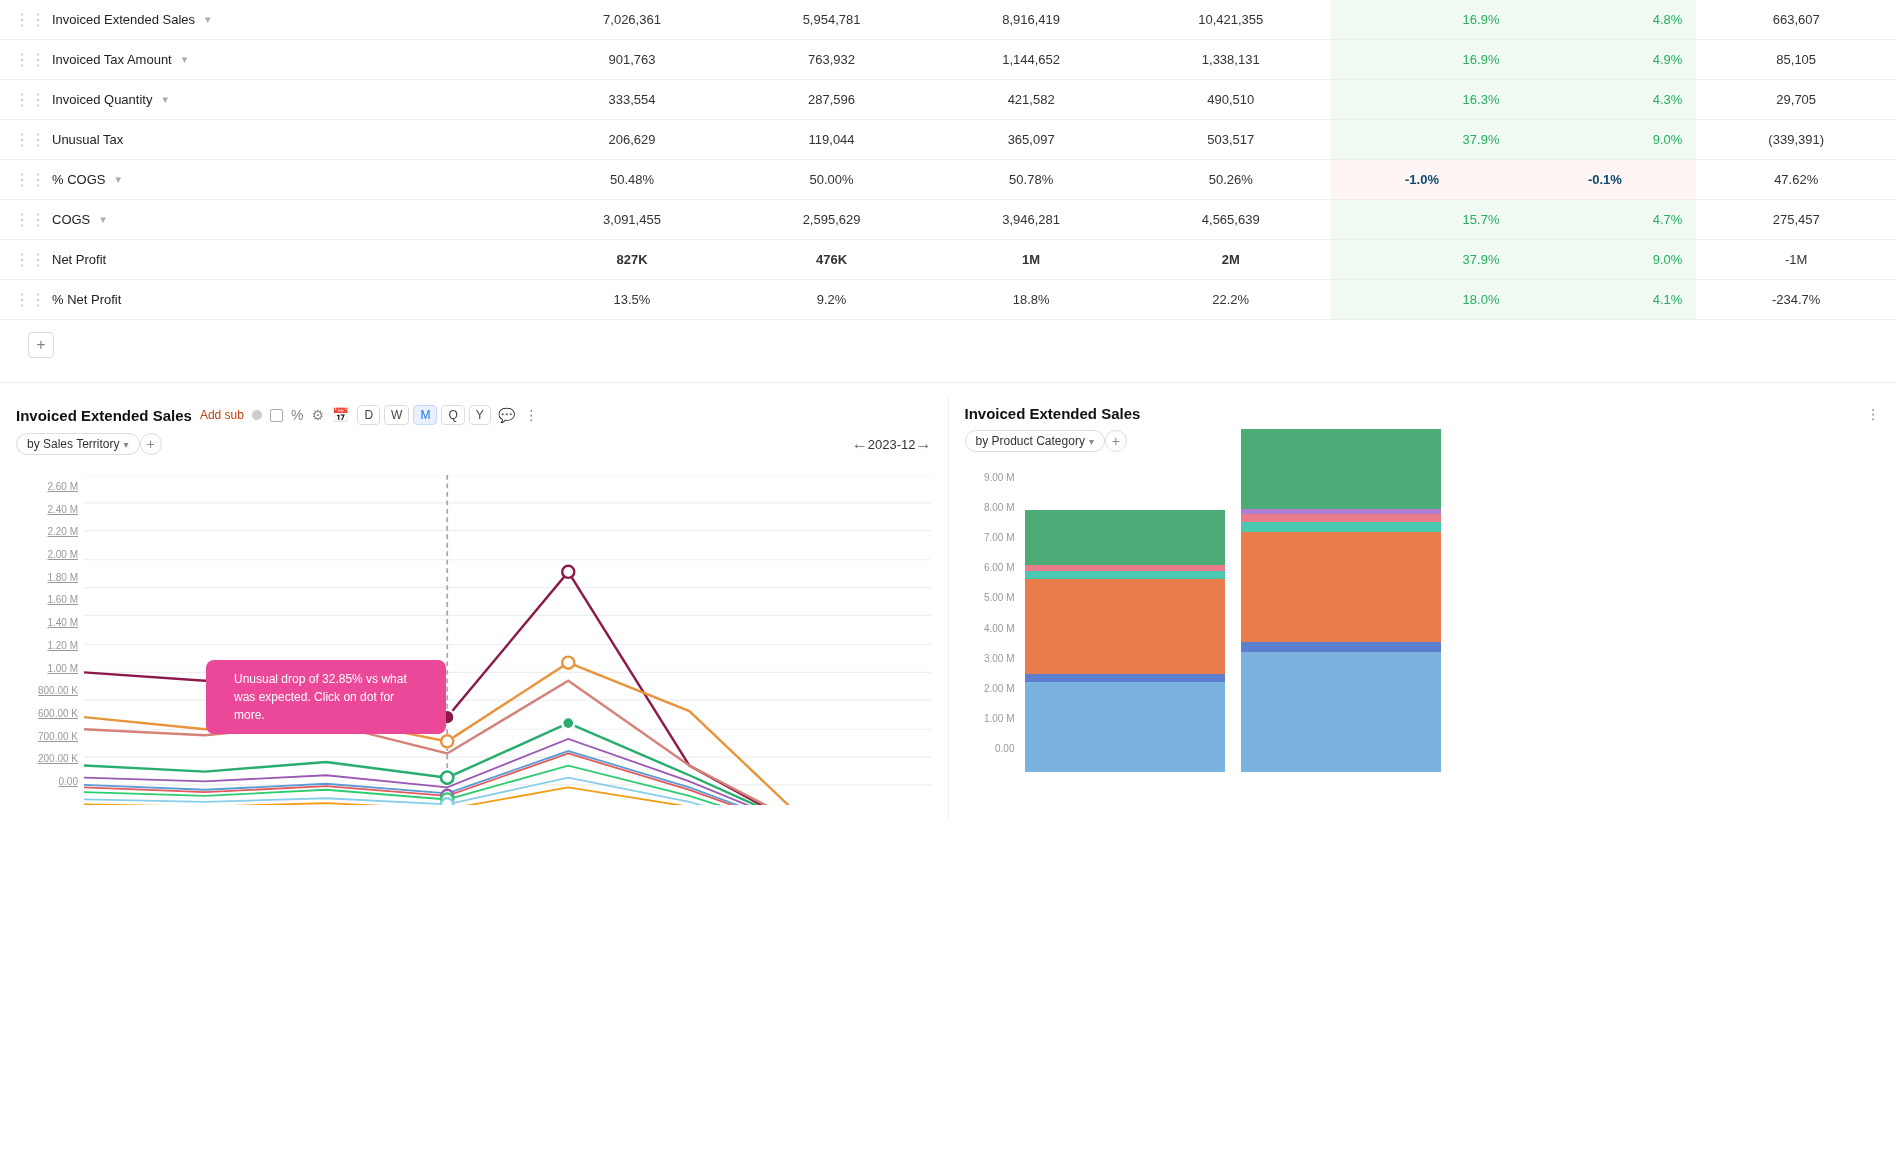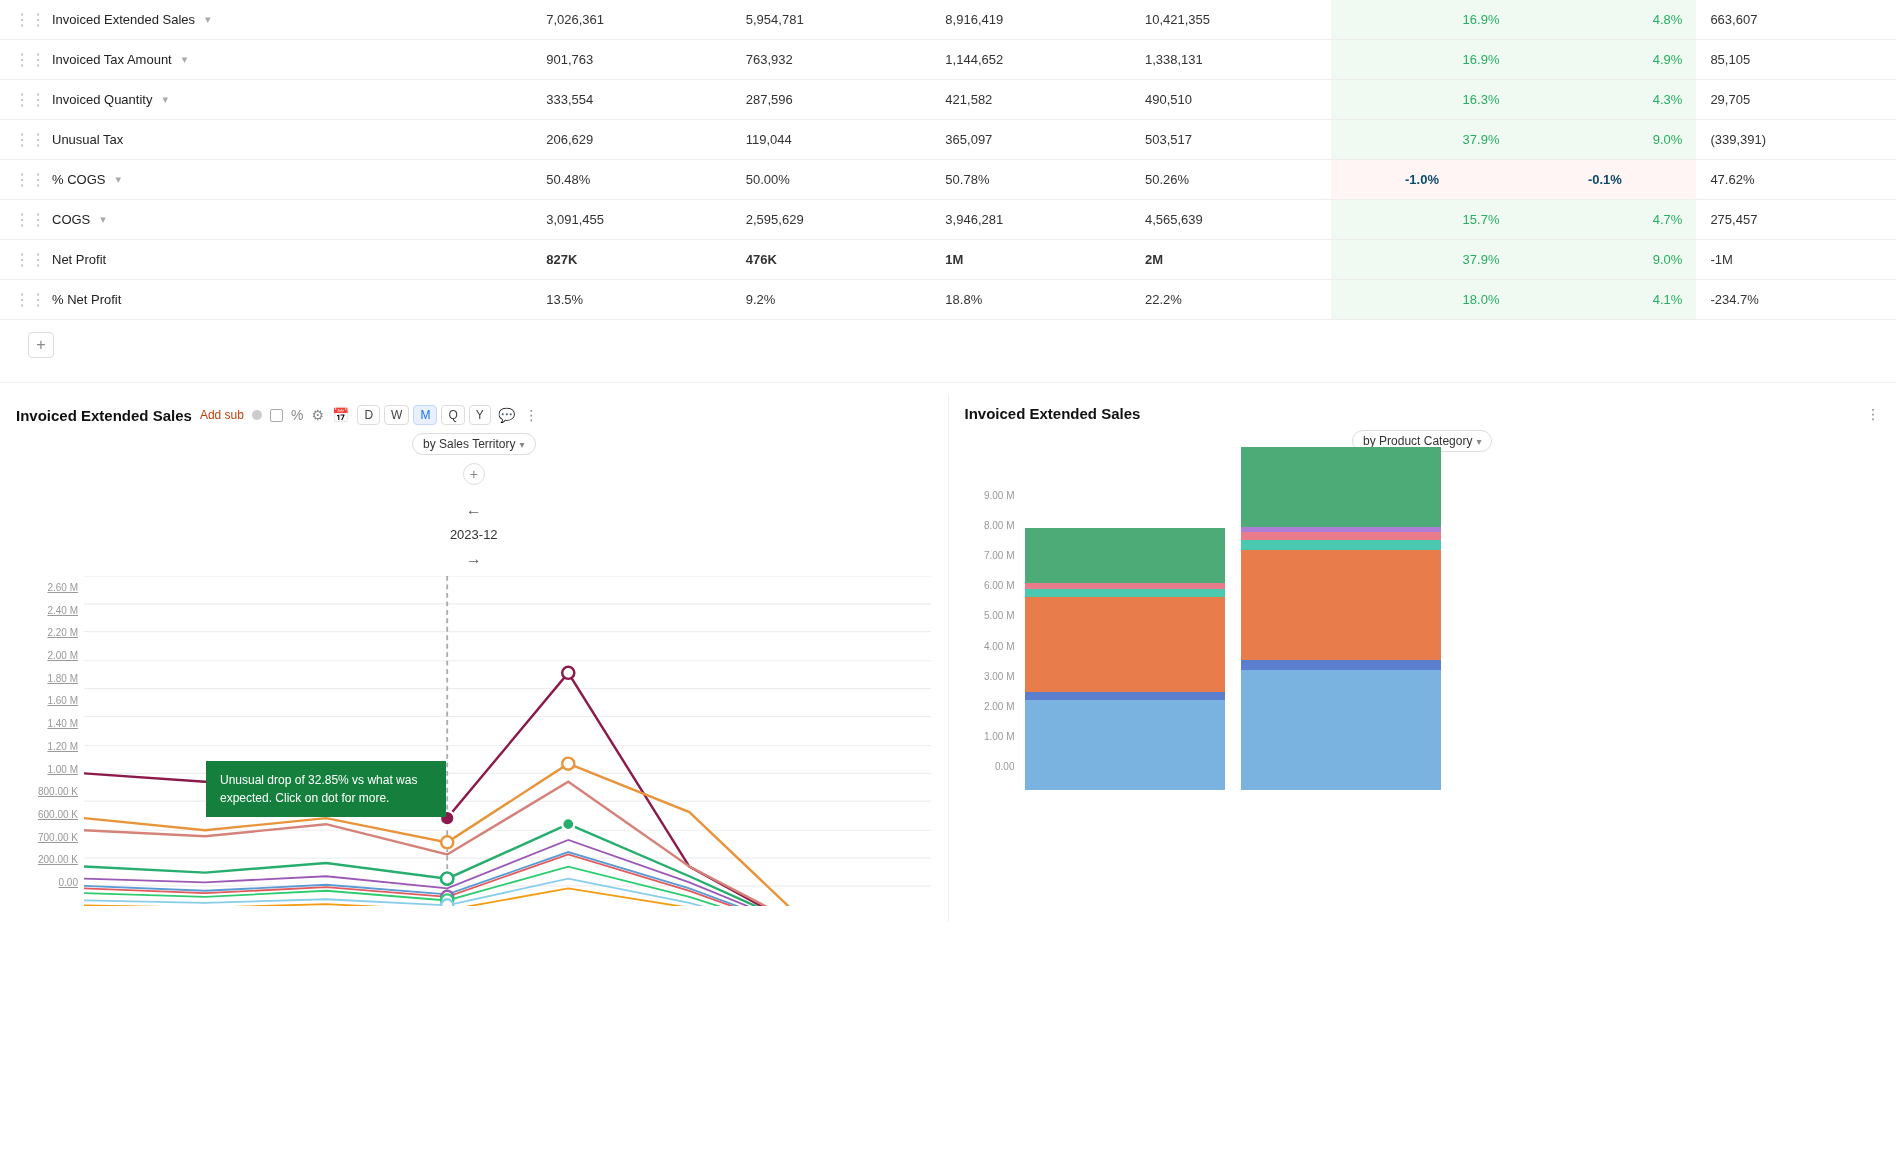--- a/index.html
+++ b/index.html
@@ -18,21 +18,21 @@
     .data-table td {
       padding: 10px 14px;
       border-bottom: 1px solid #eee;
       white-space: nowrap;
     }
     .data-table .col-label {
       width: 320px;
       color: #222;
     }
     .data-table .col-num {
-      text-align: left;
+      text-align: center;
       width: 120px;
       color: #333;
     }
     .data-table .col-num.bold { font-weight: 700; }
     .data-table .col-pct-pos {
       text-align: right;
       width: 110px;
       color: #27ae60;
       font-weight: 500;
     }
@@ -144,23 +144,22 @@
       width: 13px; height: 13px;
       border: 1.5px solid #aaa;
       border-radius: 2px;
       display: inline-block;
     }
 
     
     .filter-bar {
       display: flex;
       align-items: center;
-      gap: 8px;
-      margin-bottom: 8px;
-      flex-direction: column;
+      gap: 0;
+      margin-bottom: 20px;
     }
     .filter-chip {
       display: flex;
       align-items: center;
       gap: 4px;
       padding: 3px 10px;
       border: 1px solid #ddd;
       border-radius: 14px;
       background: #fff;
       font-size: 12px;
@@ -207,24 +206,24 @@
     .line-chart-svg {
       position: absolute;
       left: 68px; top: 0; right: 0; bottom: 18px;
     }
 
     
     .tooltip-box {
       position: absolute;
       left: 190px;
       top: 185px;
-      background: #15803d;
+      background: #ec4899;
       color: #fff;
-      border-radius: 0;
-      padding: 10px 14px;
+      border-radius: 8px;
+      padding: 10px 28px;
       font-size: 12px;
       line-height: 1.5;
       max-width: 240px;
       z-index: 10;
       pointer-events: none;
     }
 
     
     .bar-chart-area {
       display: flex;

